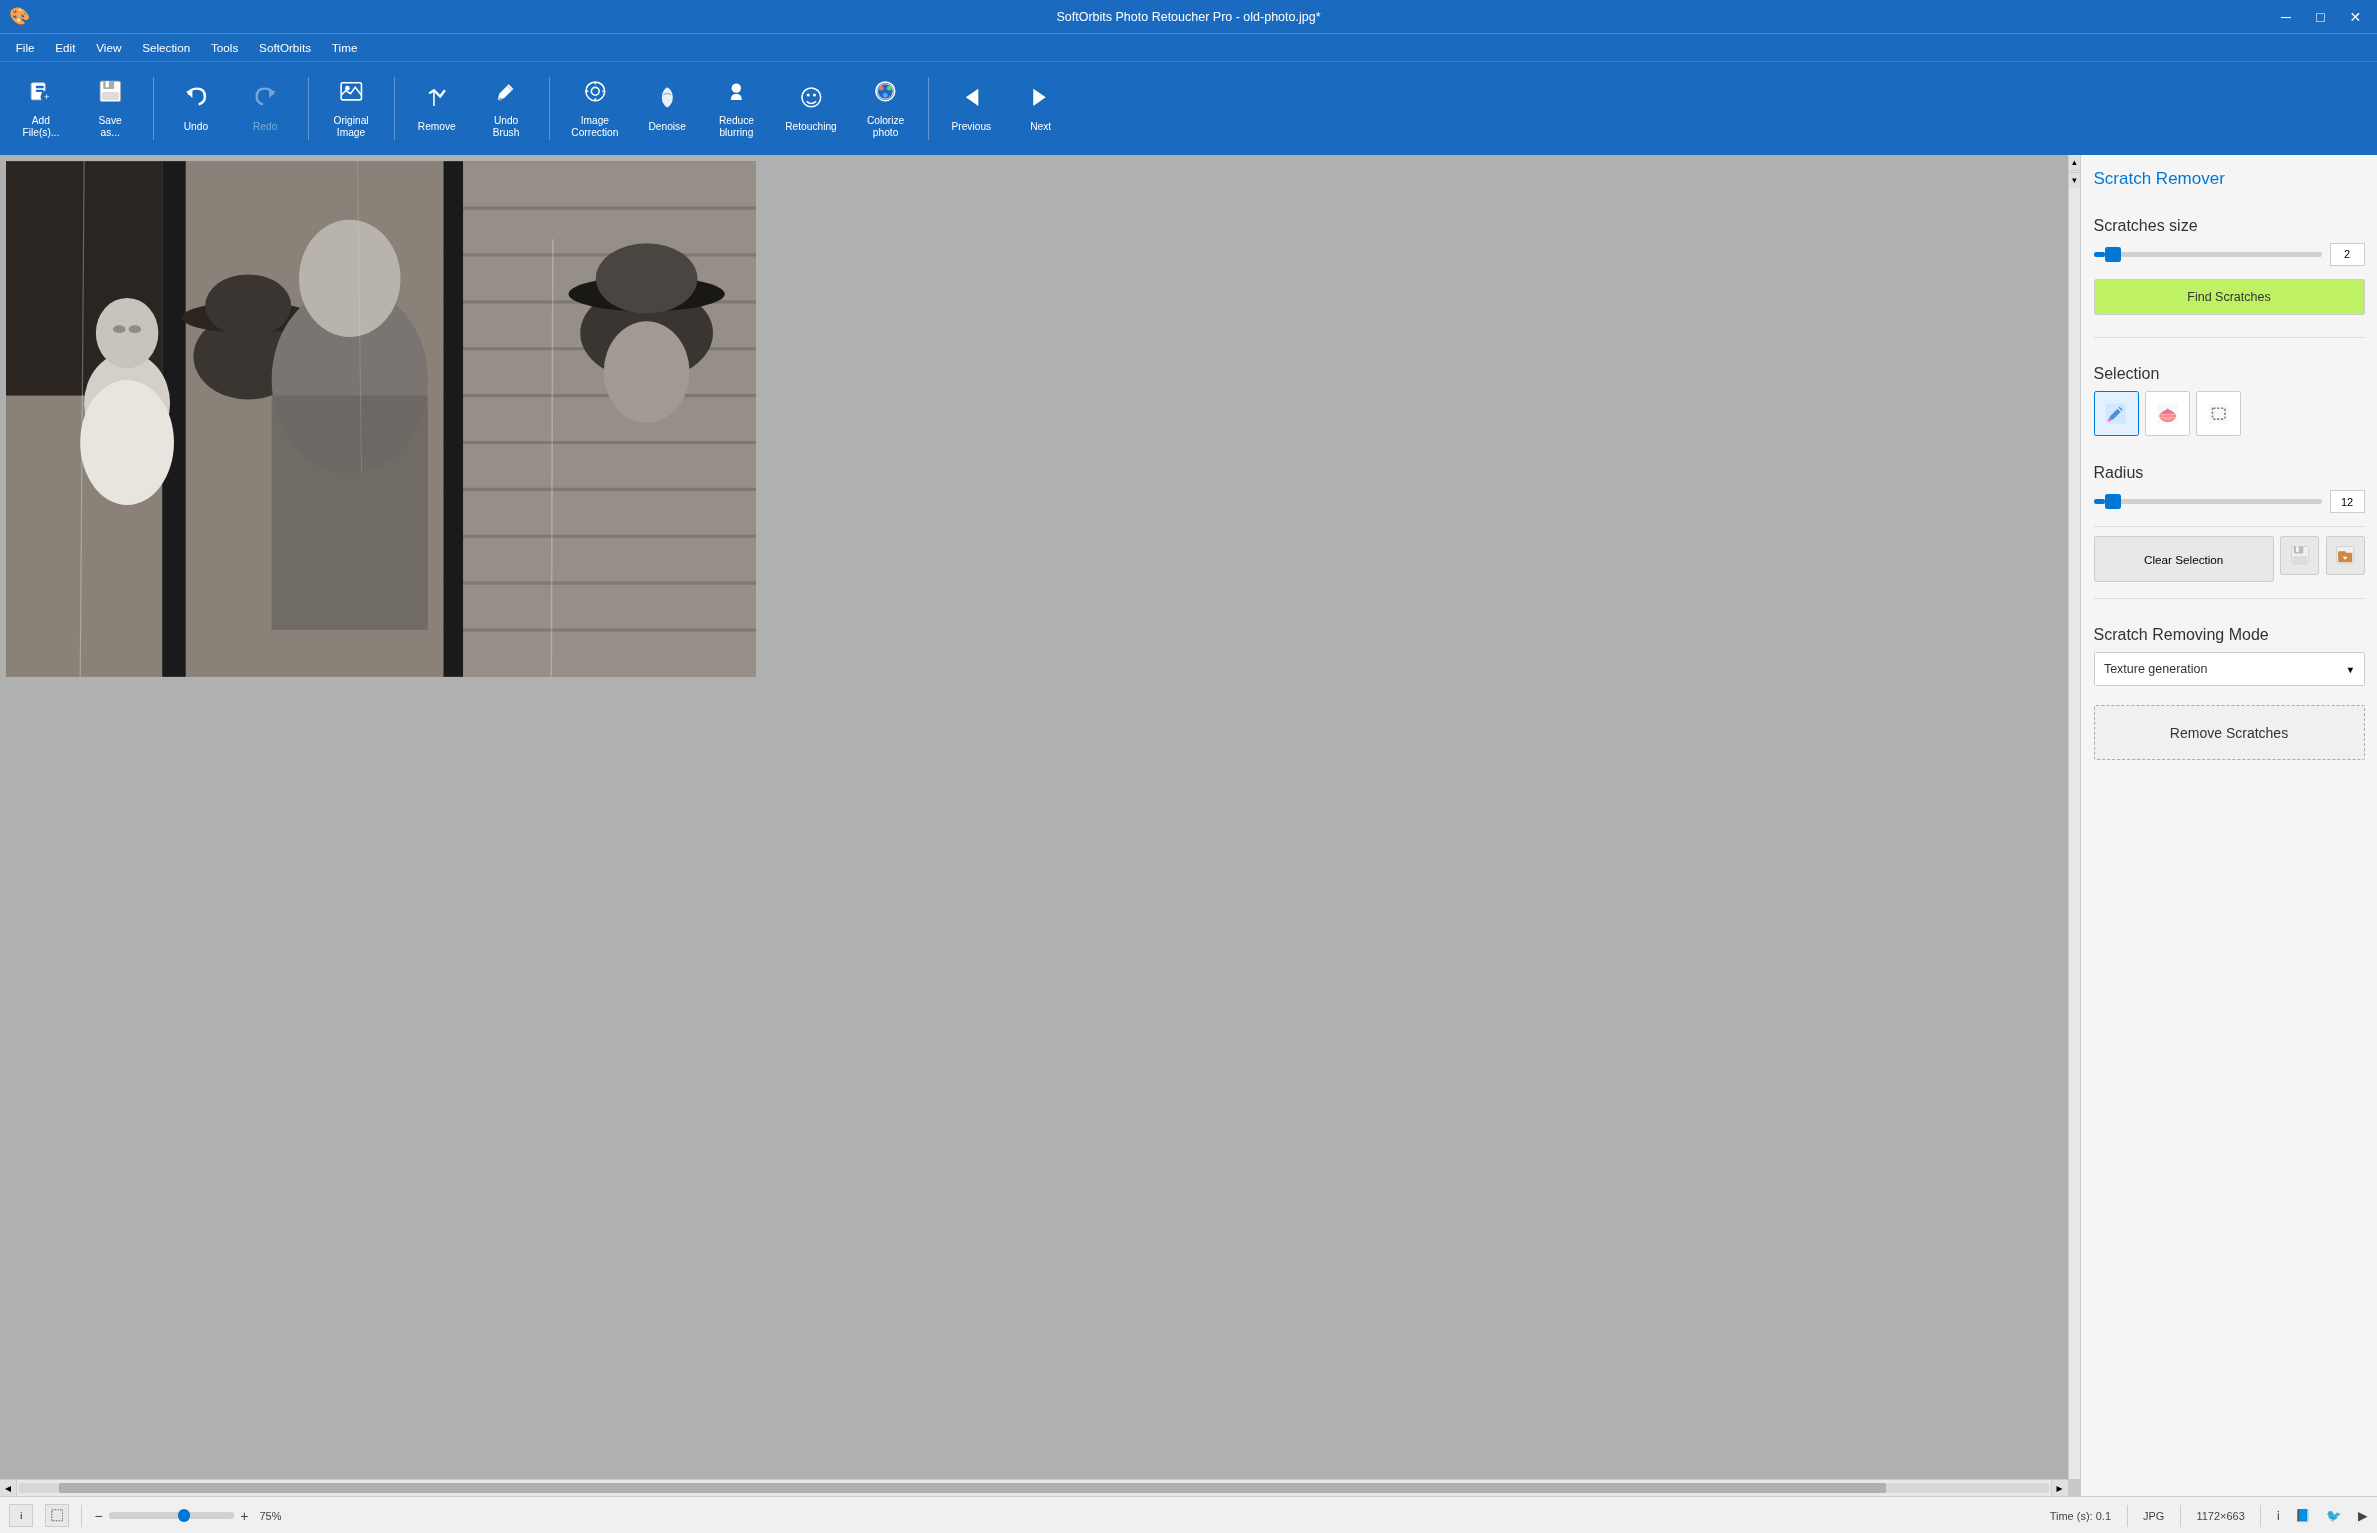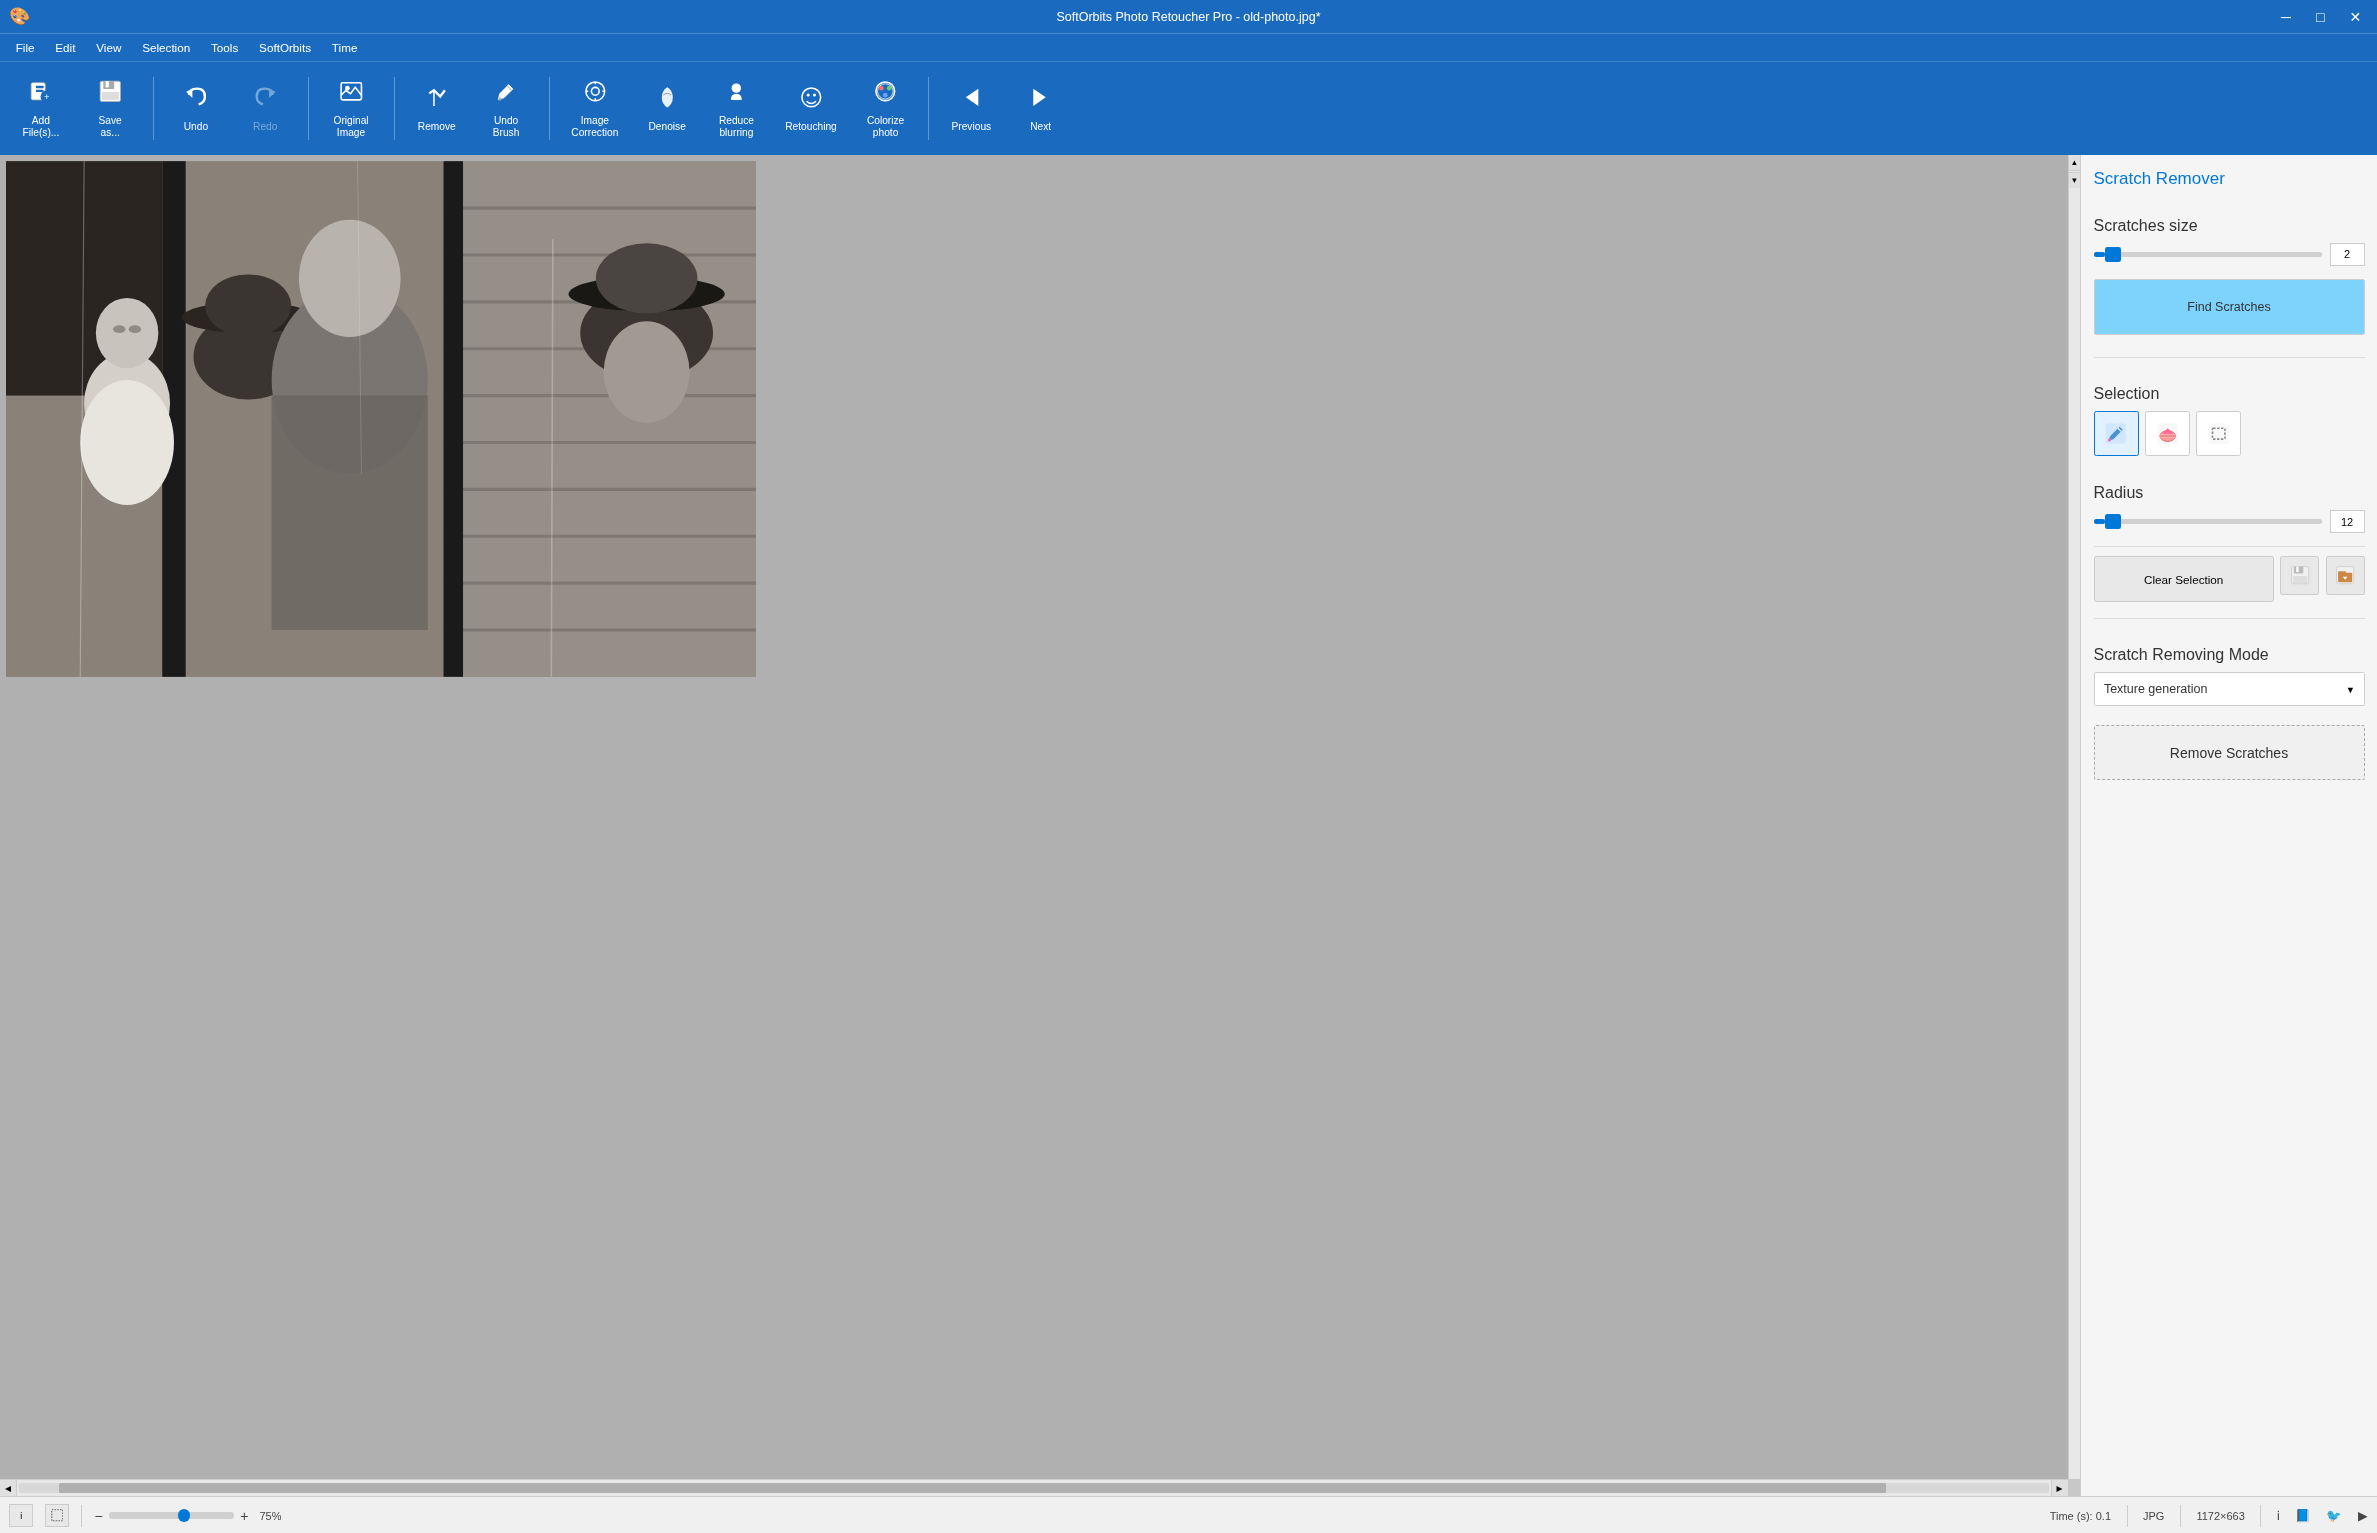--- a/index.html
+++ b/index.html
@@ -135,23 +135,23 @@
       height: 23.4px;
       border: 0.8px solid #ccc;
       background: white;
       display: flex;
       align-items: center;
       justify-content: center;
       font-size: 11px;
     }
     .panel-btn {
       width: 100%;
-      height: 56px;
+      height: 36px;
       border: 0.8px solid #ccc;
-      background: #7dd3fc;
+      background: #bef264;
       cursor: pointer;
       font-size: 12.5px;
       margin-bottom: 12.5px;
       border-radius: 2.3px;
       color: #333;
     }
     .panel-btn.primary {
       border: 1.6px dashed #aaa;
       background: #f0f0f0;
       font-size: 14px;

